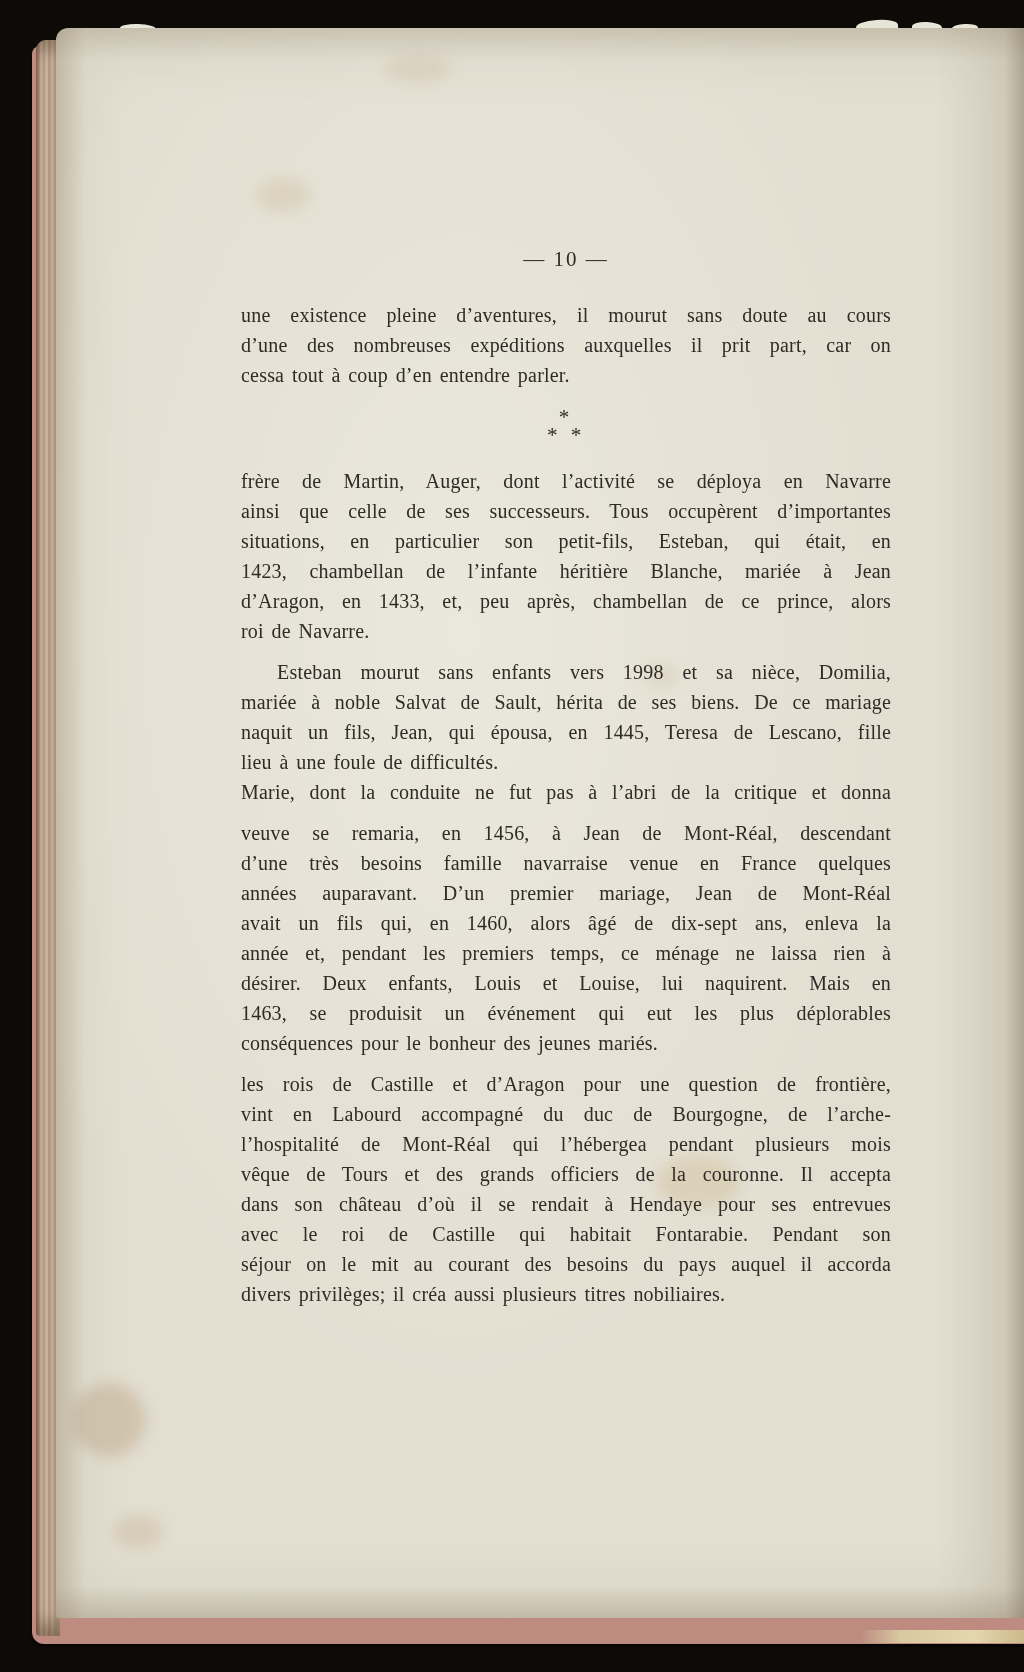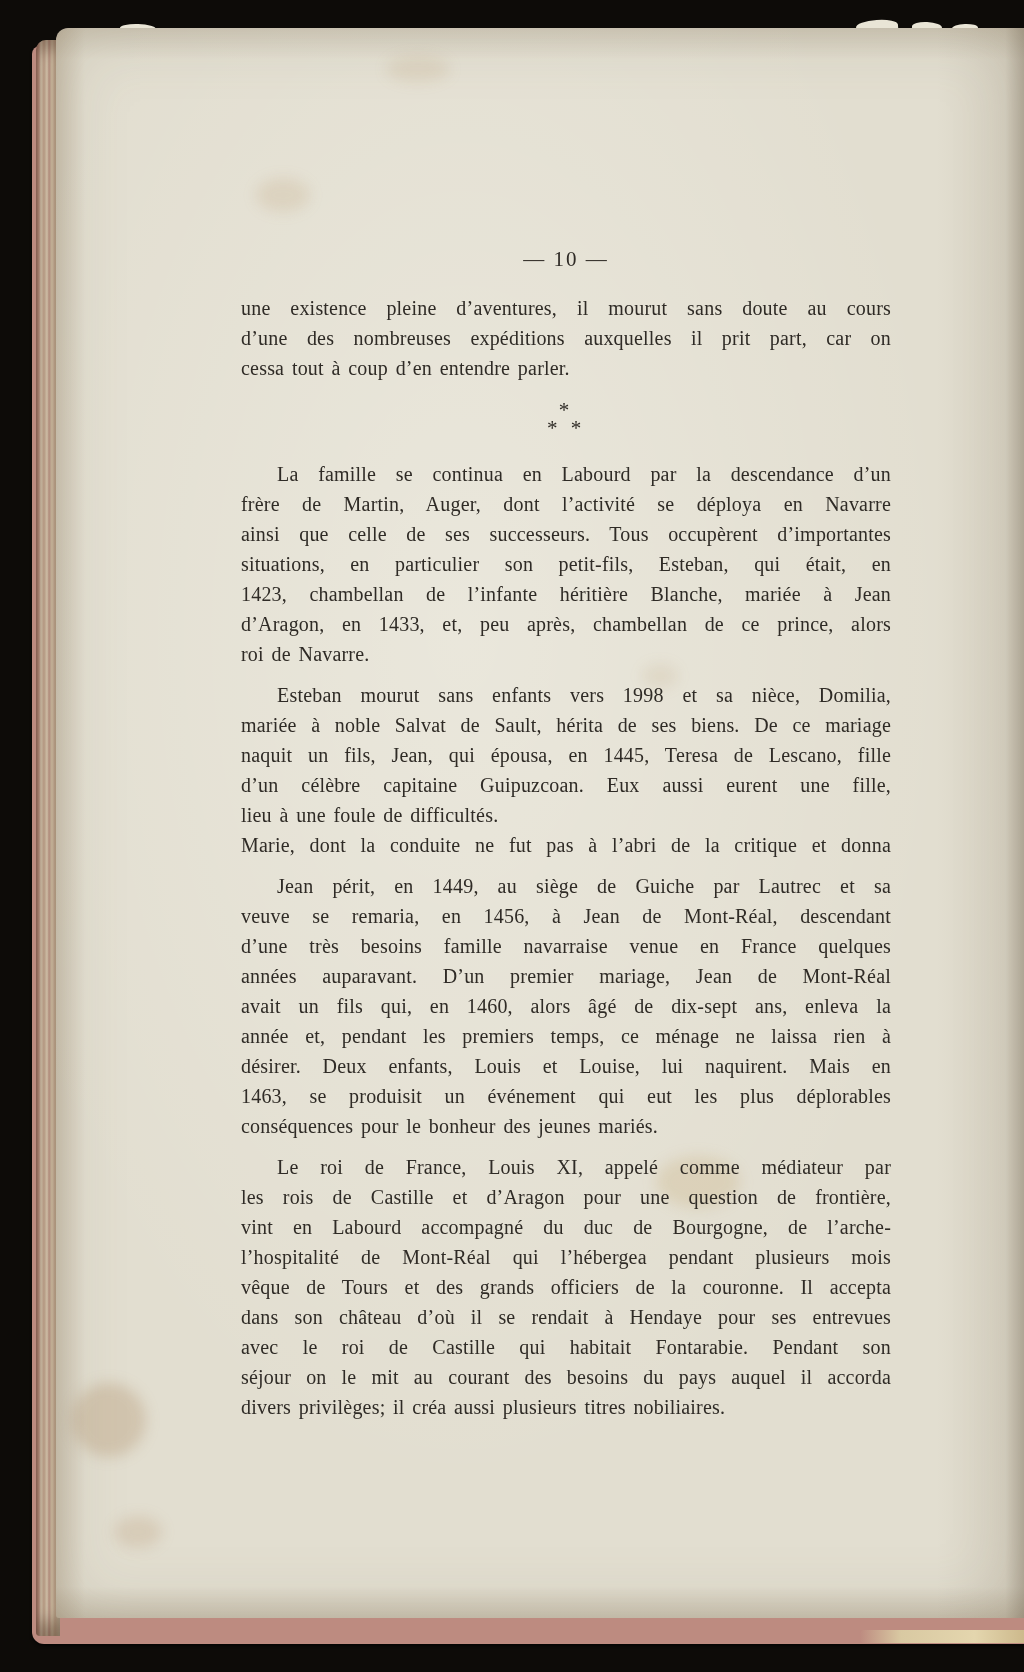--- a/index.html
+++ b/index.html
@@ -108,21 +108,21 @@
     left: 174px; top: 218px;
     width: 672px;
     color: var(--ink, #2f2b26);
   }
   .pagenum {
     height: 26px;
     line-height: 26px;
     text-align: center;
     font-size: 21px;
     letter-spacing: 2px;
-    margin-bottom: 21px;
+    margin-bottom: 28px;
   }
   .para { margin: 11px; }
   .line {
     font-size: 20px;
     line-height: 30px;
     white-space: nowrap;
     text-align: justify;
     text-align-last: justify;
     word-spacing: 1.5px;
     letter-spacing: 0.2px;
@@ -170,49 +170,45 @@
           <div class="para">
             <div class="line">une existence pleine d’aventures, il mourut sans doute au cours</div>
             <div class="line">d’une des nombreuses expéditions auxquelles il prit part, car on</div>
             <div class="line last">cessa tout à coup d’en entendre parler.</div>
           </div>
           <div class="separator">
             <div>*</div>
             <div>* *</div>
           </div>
           <div class="para">
-            <div class="line indent">La famille se continua en Labourd par la descendance d’un</div>
             <div class="line">frère de Martin, Auger, dont l’activité se déploya en Navarre</div>
             <div class="line">ainsi que celle de ses successeurs. Tous occupèrent d’importantes</div>
             <div class="line">situations, en particulier son petit-fils, Esteban, qui était, en</div>
             <div class="line">1423, chambellan de l’infante héritière Blanche, mariée à Jean</div>
             <div class="line">d’Aragon, en 1433, et, peu après, chambellan de ce prince, alors</div>
             <div class="line last">roi de Navarre.</div>
           </div>
           <div class="para">
             <div class="line indent">Esteban mourut sans enfants vers 1998 et sa nièce, Domilia,</div>
             <div class="line">mariée à noble Salvat de Sault, hérita de ses biens. De ce mariage</div>
             <div class="line">naquit un fils, Jean, qui épousa, en 1445, Teresa de Lescano, fille</div>
-            <div class="line">d’un célèbre capitaine Guipuzcoan. Eux aussi eurent une fille,</div>
             <div class="line last">lieu à une foule de difficultés.</div>
             <div class="line">Marie, dont la conduite ne fut pas à l’abri de la critique et donna</div>
           </div>
           <div class="para">
-            <div class="line indent">Jean périt, en 1449, au siège de Guiche par Lautrec et sa</div>
             <div class="line">veuve se remaria, en 1456, à Jean de Mont-Réal, descendant</div>
             <div class="line">d’une très besoins famille navarraise venue en France quelques</div>
             <div class="line">années auparavant. D’un premier mariage, Jean de Mont-Réal</div>
             <div class="line">avait un fils qui, en 1460, alors âgé de dix-sept ans, enleva la</div>
             <div class="line">année et, pendant les premiers temps, ce ménage ne laissa rien à</div>
             <div class="line">désirer. Deux enfants, Louis et Louise, lui naquirent. Mais en</div>
             <div class="line">1463, se produisit un événement qui eut les plus déplorables</div>
             <div class="line last">conséquences pour le bonheur des jeunes mariés.</div>
           </div>
           <div class="para">
-            <div class="line indent">Le roi de France, Louis XI, appelé comme médiateur par</div>
             <div class="line">les rois de Castille et d’Aragon pour une question de frontière,</div>
             <div class="line">vint en Labourd accompagné du duc de Bourgogne, de l’arche-</div>
             <div class="line">l’hospitalité de Mont-Réal qui l’hébergea pendant plusieurs mois</div>
             <div class="line">vêque de Tours et des grands officiers de la couronne. Il accepta</div>
             <div class="line">dans son château d’où il se rendait à Hendaye pour ses entrevues</div>
             <div class="line">avec le roi de Castille qui habitait Fontarabie. Pendant son</div>
             <div class="line">séjour on le mit au courant des besoins du pays auquel il accorda</div>
             <div class="line last">divers privilèges; il créa aussi plusieurs titres nobiliaires.</div>
           </div>
         </div>

